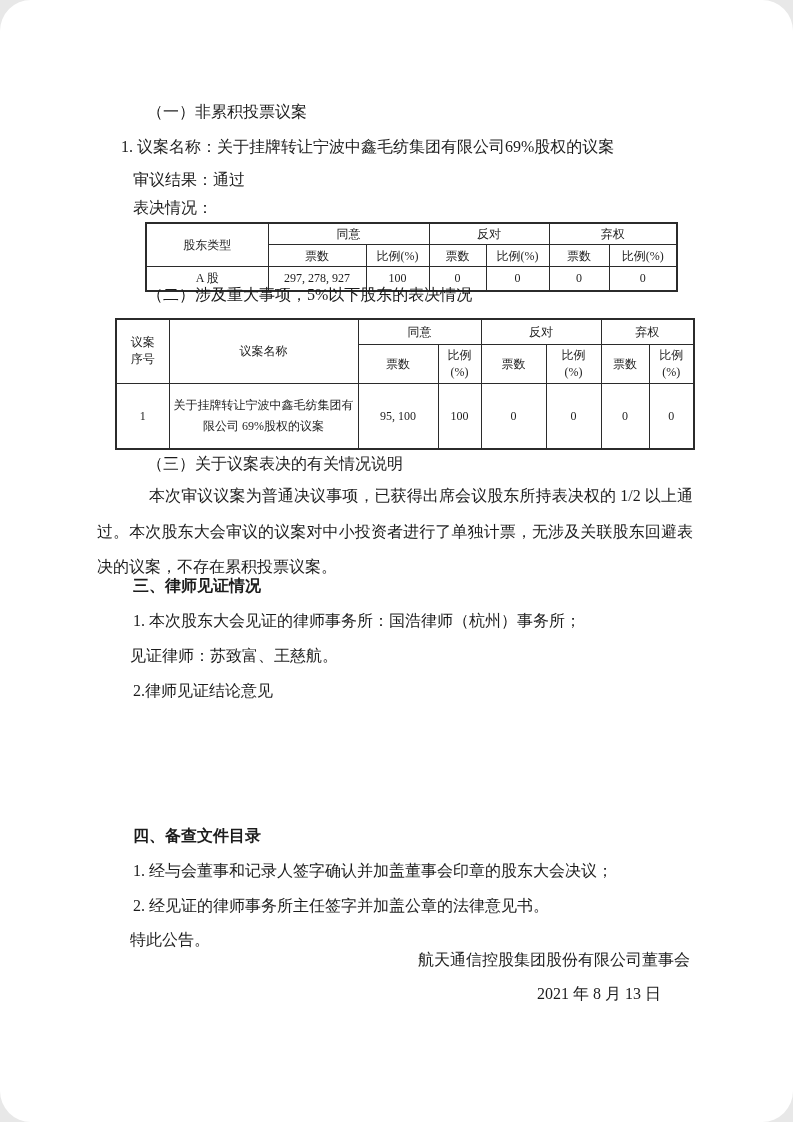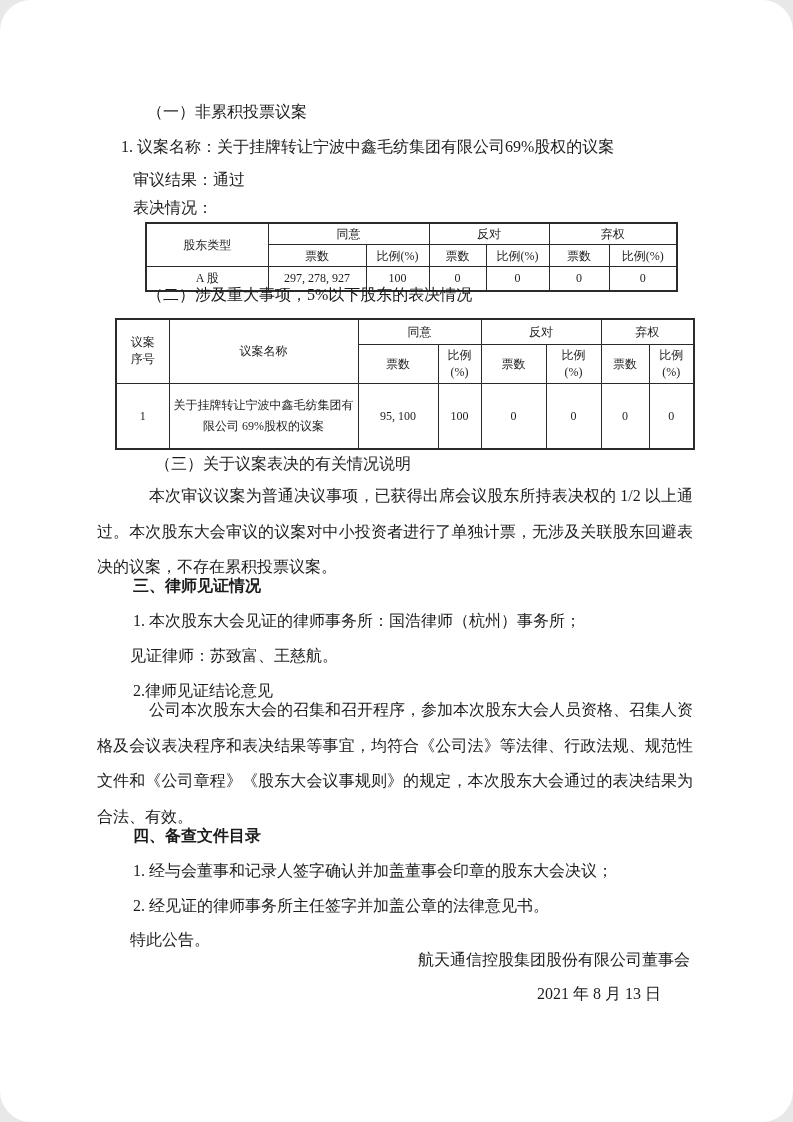--- a/index.html
+++ b/index.html
@@ -154,28 +154,27 @@
       <td>95, 100</td>
       <td>100</td>
       <td>0</td>
       <td>0</td>
       <td>0</td>
       <td>0</td>
     </tr>
   </tbody>
     </table>
 
-  <div class="line" style="left:147px;top:452px;margin-left:8px;">（三）关于议案表决的有关情况说明</div>
+  <div class="line" style="left:147px;top:452px;">（三）关于议案表决的有关情况说明</div>
   <div class="para" style="top:478px;">本次审议议案为普通决议事项，已获得出席会议股东所持表决权的 1/2 以上通过。本次股东大会审议的议案对中小投资者进行了单独计票，无涉及关联股东回避表决的议案，不存在累积投票议案。</div>
 
   <div class="line bold" style="left:133px;top:574px;">三、律师见证情况</div>
   <div class="line" style="left:133px;top:609px;">1. 本次股东大会见证的律师事务所：国浩律师（杭州）事务所；</div>
   <div class="line" style="left:130px;top:644px;">见证律师：苏致富、王慈航。</div>
   <div class="line" style="left:133px;top:679px;">2.律师见证结论意见</div>
-  <div class="para" style="top:692px;">公司本次股东大会的召集和召开程序，参加本次股东大会人员资格、召集人资格及会议表决程序和表决结果等事宜，均符合《公司法》等法律、行政法规、规范性文件和《公司章程》《股东大会议事规则》的规定，本次股东大会通过的表决结果为合法、有效。</div>
 
   <div class="line bold" style="left:133px;top:824px;">四、备查文件目录</div>
   <div class="line" style="left:133px;top:859px;">1. 经与会董事和记录人签字确认并加盖董事会印章的股东大会决议；</div>
   <div class="line" style="left:133px;top:894px;">2. 经见证的律师事务所主任签字并加盖公章的法律意见书。</div>
   <div class="line" style="left:130px;top:928px;">特此公告。</div>
 
   <div class="sign" style="right:103px;top:948px;">航天通信控股集团股份有限公司董事会</div>
   <div class="sign" style="right:132px;top:982px;">2021 年 8 月 13 日</div>
 
 </div>

